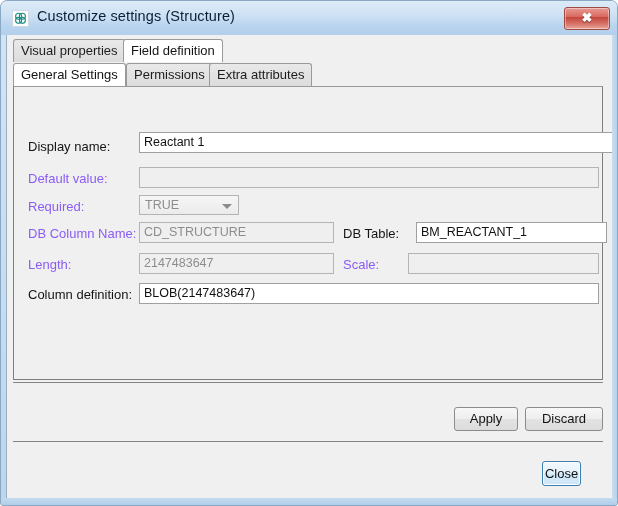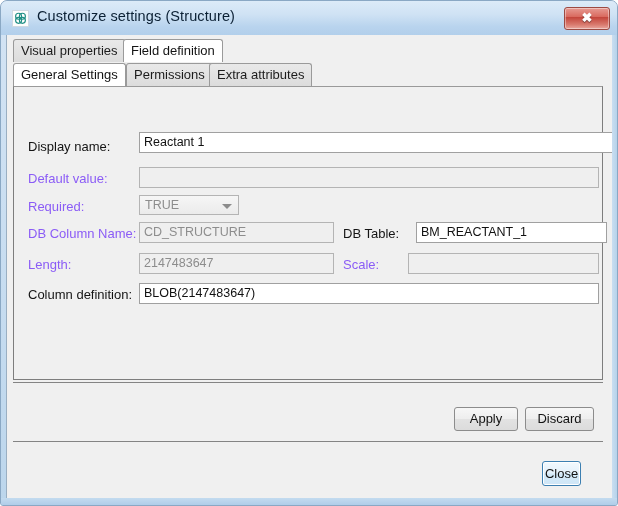--- a/index.html
+++ b/index.html
@@ -286,21 +286,21 @@
       <div class="fld disabled" style="left:394px; top:166px; width:191px;"></div>
 
       <div class="lbl" style="left:14px; top:200px;">Column definition:</div>
       <div class="fld" style="left:125px; top:196px; width:460px;">BLOB(2147483647)</div>
 
     </div>
 
     <div class="hsep" style="left:6px; top:347px; width:590px;"></div>
 
     <div class="btn" style="left:447px; top:372px; width:64px;">Apply</div>
-    <div class="btn" style="left:518px; top:372px; width:69px;">Discard</div>
+    <div class="btn" style="left:518px; top:372px; width:78px;">Discard</div>
 
     <div class="hsep" style="left:6px; top:406px; width:590px;"></div>
 
     <div class="btn focused" style="left:535px; top:426px; width:39px; height:25px; line-height:23px;">Close</div>
 
   </div>
 
   <div id="right-gutter"></div>
   <div id="bottom-gutter"></div>
 

